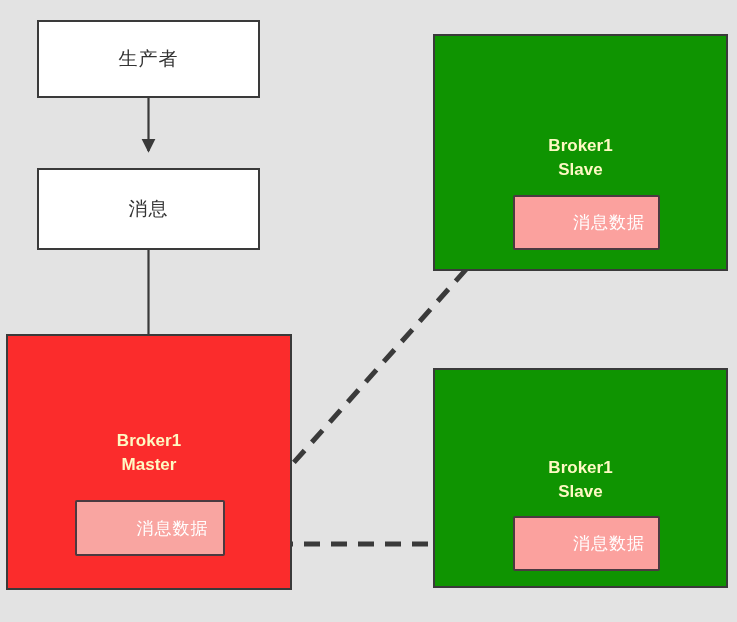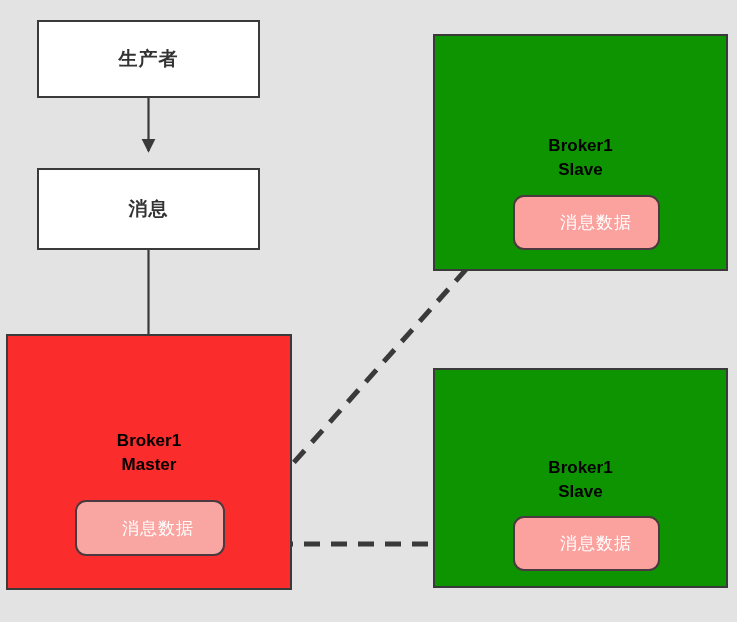--- a/index.html
+++ b/index.html
@@ -25,54 +25,55 @@
     align-items: center;
     justify-content: center;
     text-align: center;
   }
   
   .box-white {
     background: #ffffff;
     border: 2px solid #3a3a3a;
     color: #333333;
     font-size: 19px;
-    font-weight: 700;
+    font-weight: 400;
     letter-spacing: 1px;
   }
   
   .box-red {
     background: #fb2c2c;
     border: 2px solid #3a3a3a;
   }
   
   .box-green {
     background: #0f9401;
     border: 2px solid #3a3a3a;
   }
   
   .container-title {
     position: absolute;
     left: 0;
     right: 0;
     text-align: center;
-    color: #000000;
+    color: #fef9c3;
     font-size: 17px;
     font-weight: 700;
     line-height: 1.42;
     white-space: pre-line;
     pointer-events: none;
   }
   
   .chip {
     position: absolute;
     box-sizing: border-box;
     display: flex;
     align-items: center;
+    justify-content: center;
     border: 2px solid #4a3a40;
-    border-radius: 11px;
+    border-radius: 2px;
     color: #ffffff;
     font-size: 17px;
     font-weight: 500;
     letter-spacing: 1px;
     padding-left: 45px;
   }
   .chip-light { background: #f9a5a1; }
   .chip-pink  { background: #fba19e; }
 
   #edges {

